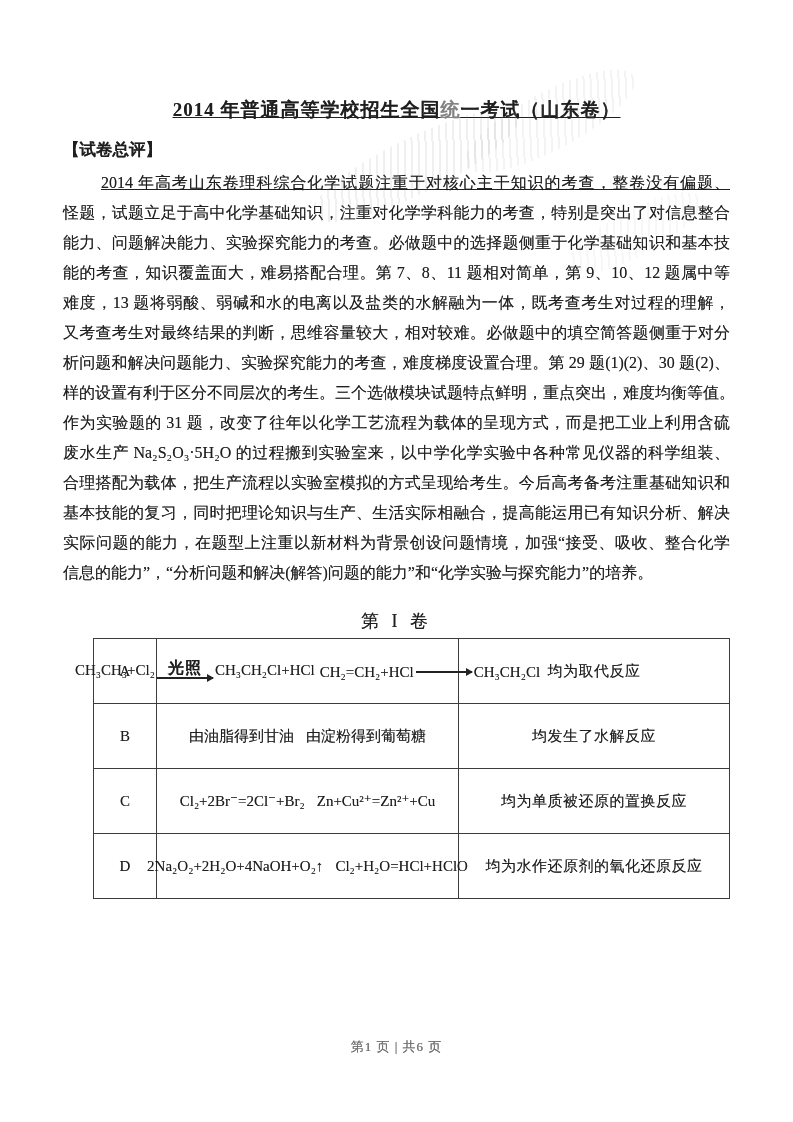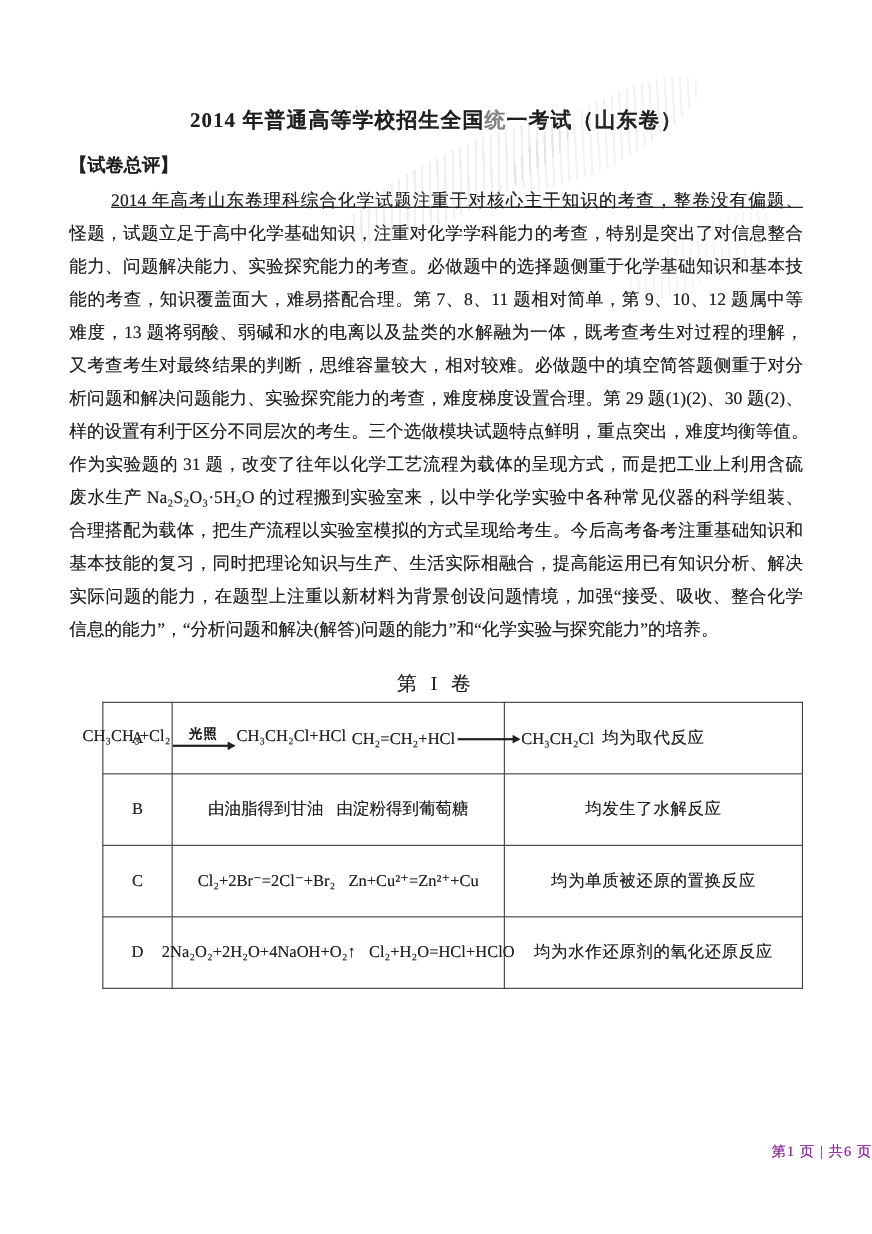--- a/index.html
+++ b/index.html
@@ -15,21 +15,21 @@
   
   .wm{position:absolute;border-radius:50%;opacity:.10;pointer-events:none;
       background:repeating-linear-gradient(115deg,#8a8a8a 0 2px,transparent 2px 7px);}
   .wm1{top:92px;left:455px;width:190px;height:58px;transform:rotate(-28deg);}
   .wm2{top:138px;left:300px;width:230px;height:56px;transform:rotate(-26deg);opacity:.13;}
   .wm3{top:210px;left:560px;width:150px;height:46px;transform:rotate(-28deg);opacity:.07;}
 
   .doc-title{
     margin:0;padding-top:97px;
     text-align:center;
-    font-size:19px;font-weight:bold;letter-spacing:1px;line-height:26px;
+    font-size:19px;font-weight:bold;letter-spacing:1px;line-height:26px;text-decoration:underline;
   }
   .doc-title .fade-mid{opacity:.55;}
   .doc-subtitle{
     margin:22px 0 0;
     text-align:center;
     font-size:19px;font-weight:bold;letter-spacing:3px;line-height:26px;
   }
   .doc-subtitle .fade-a{opacity:.45;}
   .doc-subtitle .fade-b{opacity:.82;}
 
@@ -73,34 +73,34 @@
   .col-eq{width:302px;}
   .col-concl{width:271px;}
   .opt-label{font-size:15px;}
   .cell-lines{display:flex;flex-direction:row;justify-content:center;align-items:flex-end;gap:12px;padding:4px 2px;}
   .cell-lines.tight{gap:5px;}
   .eq{font-size:15px;line-height:19px;display:flex;align-items:center;justify-content:center;white-space:nowrap;}
   .concl{font-size:15px;line-height:20px;letter-spacing:.5px;}
 
   .rxn{display:inline-flex;flex-direction:column;align-items:center;margin:0 2px;transform:translateY(1px);}
   .rxn-label{
-    font-size:12px;font-weight:bold;line-height:13px;letter-spacing:1px;
+    font-size:16px;font-weight:bold;line-height:13px;letter-spacing:1px;
     font-family:"Liberation Sans","DejaVu Sans",sans-serif;
   }
   .arrow-shaft{position:relative;width:56px;height:1.4px;background:#222;margin:3px 0 4px;}
   .arrow-shaft::after{
     content:"";position:absolute;right:-1px;top:-3.8px;width:0;height:0;
     border-left:7px solid #222;border-top:4.1px solid transparent;border-bottom:4.1px solid transparent;
   }
   .rxn.plain{transform:none;}
   .rxn.plain .arrow-shaft{margin:0;}
 
   .footer{
     position:absolute;left:0;right:0;top:1038px;
-    text-align:right;font-size:13px;letter-spacing:1px;color:#a21caf;
+    text-align:center;font-size:13px;letter-spacing:1px;color:#737373;
   }
 </style>
 </head>
 <body>
 
 <div class="sheet">
 
   <div class="wm wm1"></div>
   <div class="wm wm2"></div>
   <div class="wm wm3"></div>

